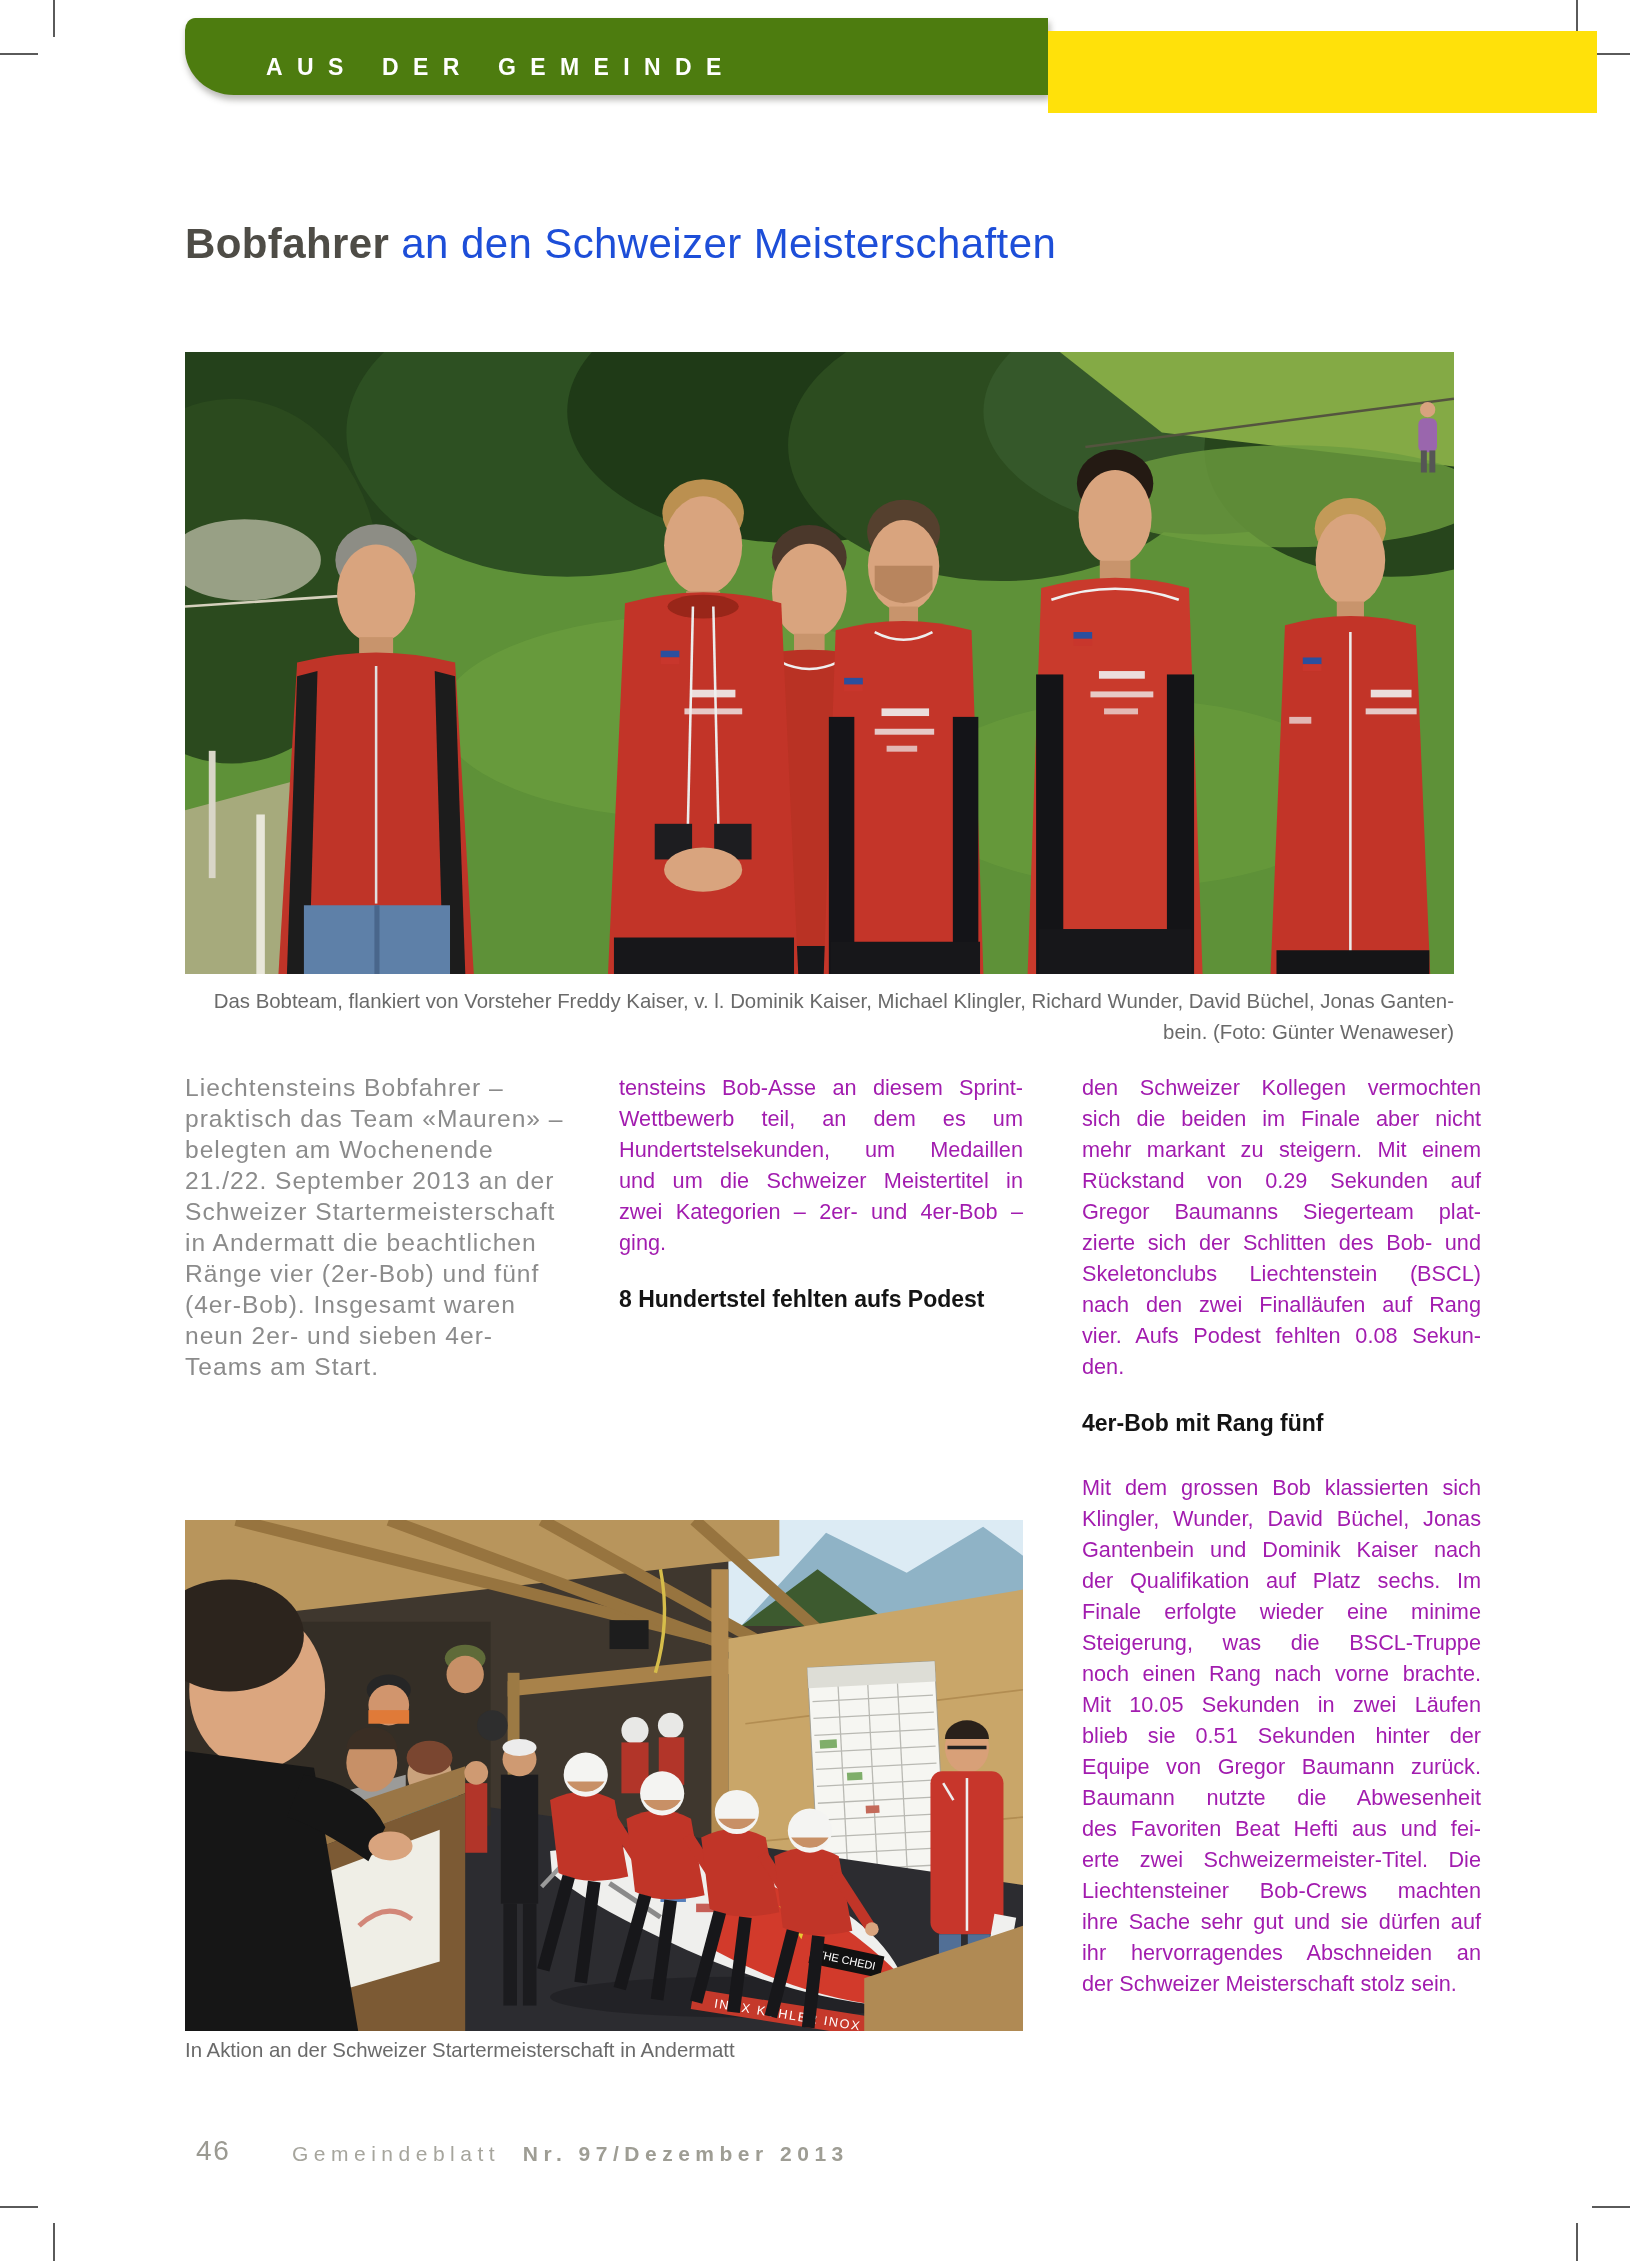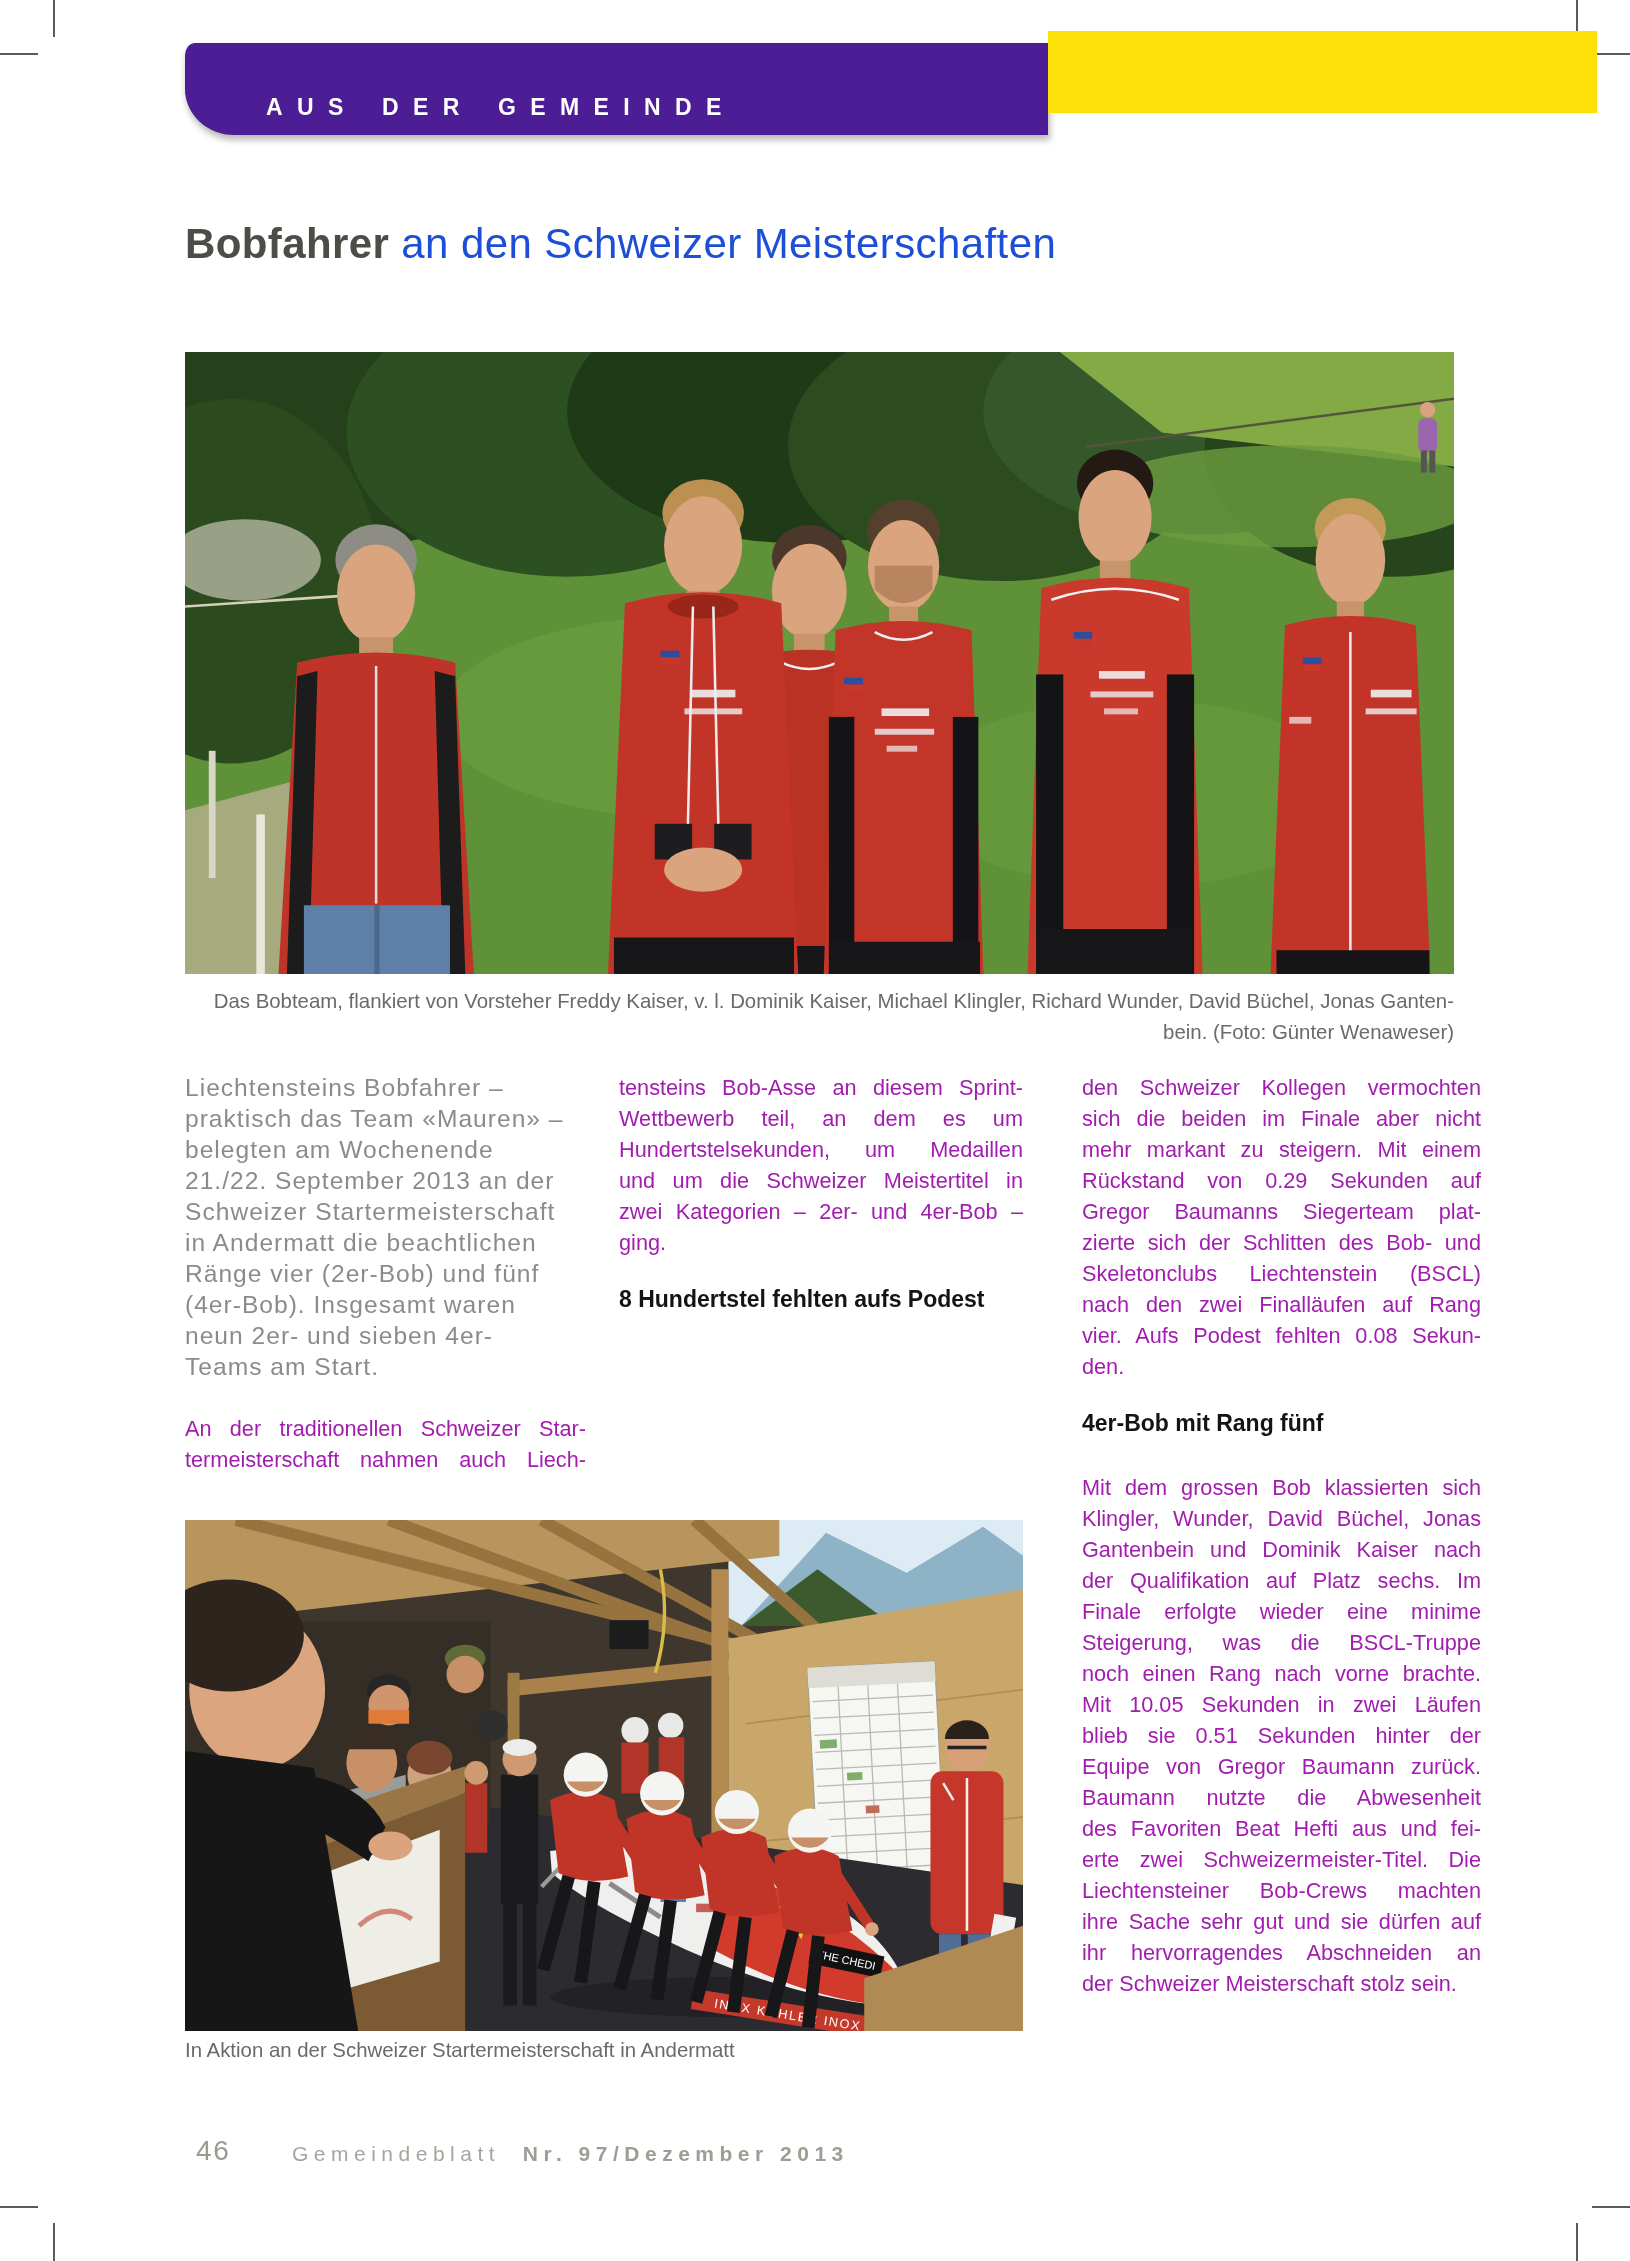--- a/index.html
+++ b/index.html
@@ -1,21 +1,21 @@
 <!DOCTYPE html>
 <html style="font-size:13.6px"><head>
 <meta charset="utf-8">
 <style>
   html,body{margin:0;padding:0;background:#e9e9e9;}
   .page{position:relative;width:1630px;height:2261px;background:#ffffff;overflow:hidden;
         font-family:"Liberation Sans",sans-serif;color:#262626;}
   
   .mark{position:absolute;background:#5a5a5a;}
   
-  .band-gray{position:absolute;left:185px;top:43px;width:863px;height:92px;background:#4c1d95;
+  .band-gray{position:absolute;left:185px;top:18px;width:863px;height:77px;background:#4d7c0f;
              border-top-left-radius:10.2px 12px;border-bottom-left-radius:49px 46px;
              box-shadow:1.7px 4.2px 6.8px rgba(60,58,50,.35);}
   .band-yellow{position:absolute;left:1048px;top:31px;width:549px;height:82px;background:#ffe10a;}
   .band-label{position:absolute;left:81px;bottom:13.6px;font-size:23px;font-weight:bold;color:#ffffff;
               letter-spacing:14.4px;word-spacing:3.4px;white-space:nowrap;}
   
   .title{position:absolute;left:185px;top:219px;font-size:42px;line-height:49px;color:#4e4c46;
          letter-spacing:0.4px;white-space:nowrap;}
   .title .t-b{font-weight:bold;}
   .title .t-r{font-weight:normal;color:#1d4ed8;}
@@ -202,24 +202,20 @@
         <div class="ln">Liechtensteins Bobfahrer –</div>
         <div class="ln">praktisch das Team «Mauren» –</div>
         <div class="ln">belegten am Wochenende</div>
         <div class="ln">21./22. September 2013 an der</div>
         <div class="ln">Schweizer Startermeisterschaft</div>
         <div class="ln">in Andermatt die beachtlichen</div>
         <div class="ln">Ränge vier (2er-Bob) und fünf</div>
         <div class="ln">(4er-Bob). Insgesamt waren</div>
         <div class="ln">neun 2er- und sieben 4er-</div>
         <div class="ln">Teams am Start.</div>
-      </div>
-    <div class="bodytext just mt">
-        <div class="ln">An der traditionellen Schweizer Star-</div>
-        <div class="ln">termeisterschaft nahmen auch Liech-</div>
       </div>
   </div>
 
   <div class="col" id="col-2">
     <div class="bodytext just endleft">
         <div class="ln">tensteins Bob-Asse an diesem Sprint-</div>
         <div class="ln">Wettbewerb teil, an dem es um</div>
         <div class="ln">Hundertstelsekunden, um Medaillen</div>
         <div class="ln">und um die Schweizer Meistertitel in</div>
         <div class="ln">zwei Kategorien – 2er- und 4er-Bob –</div>

